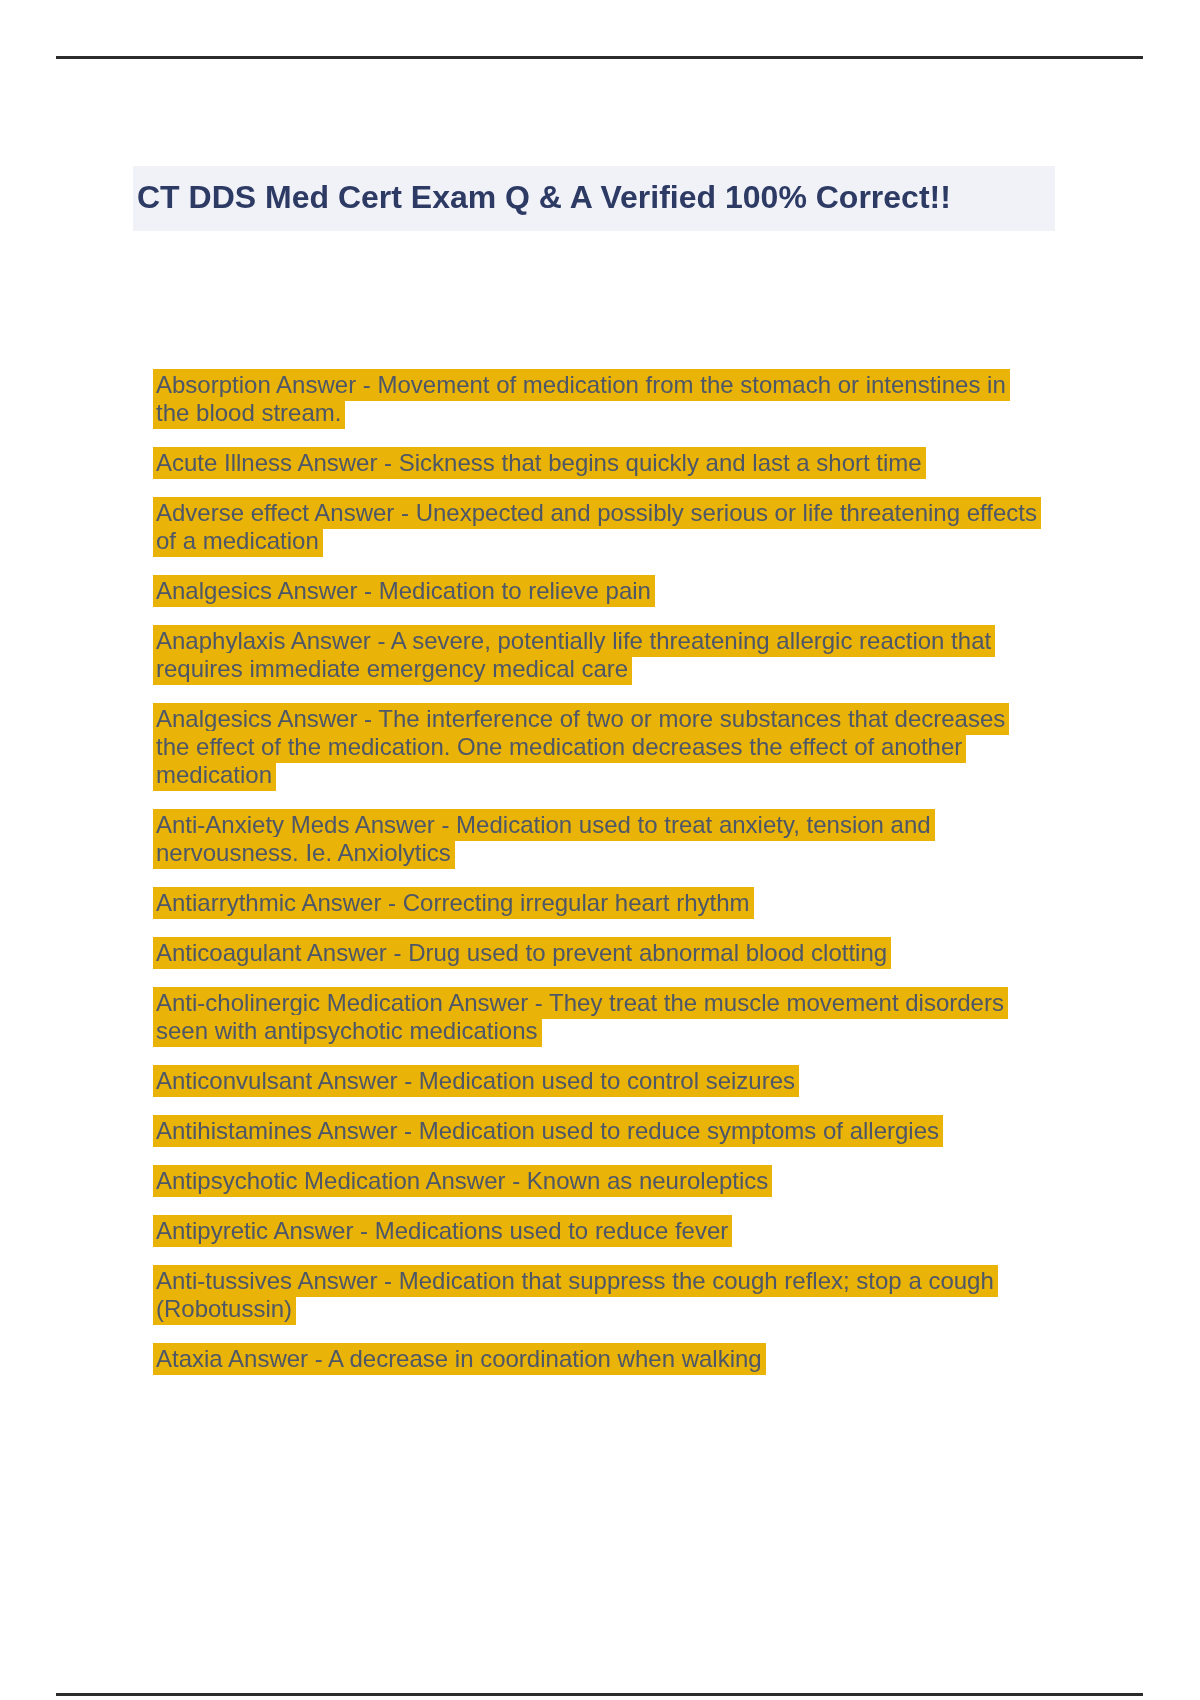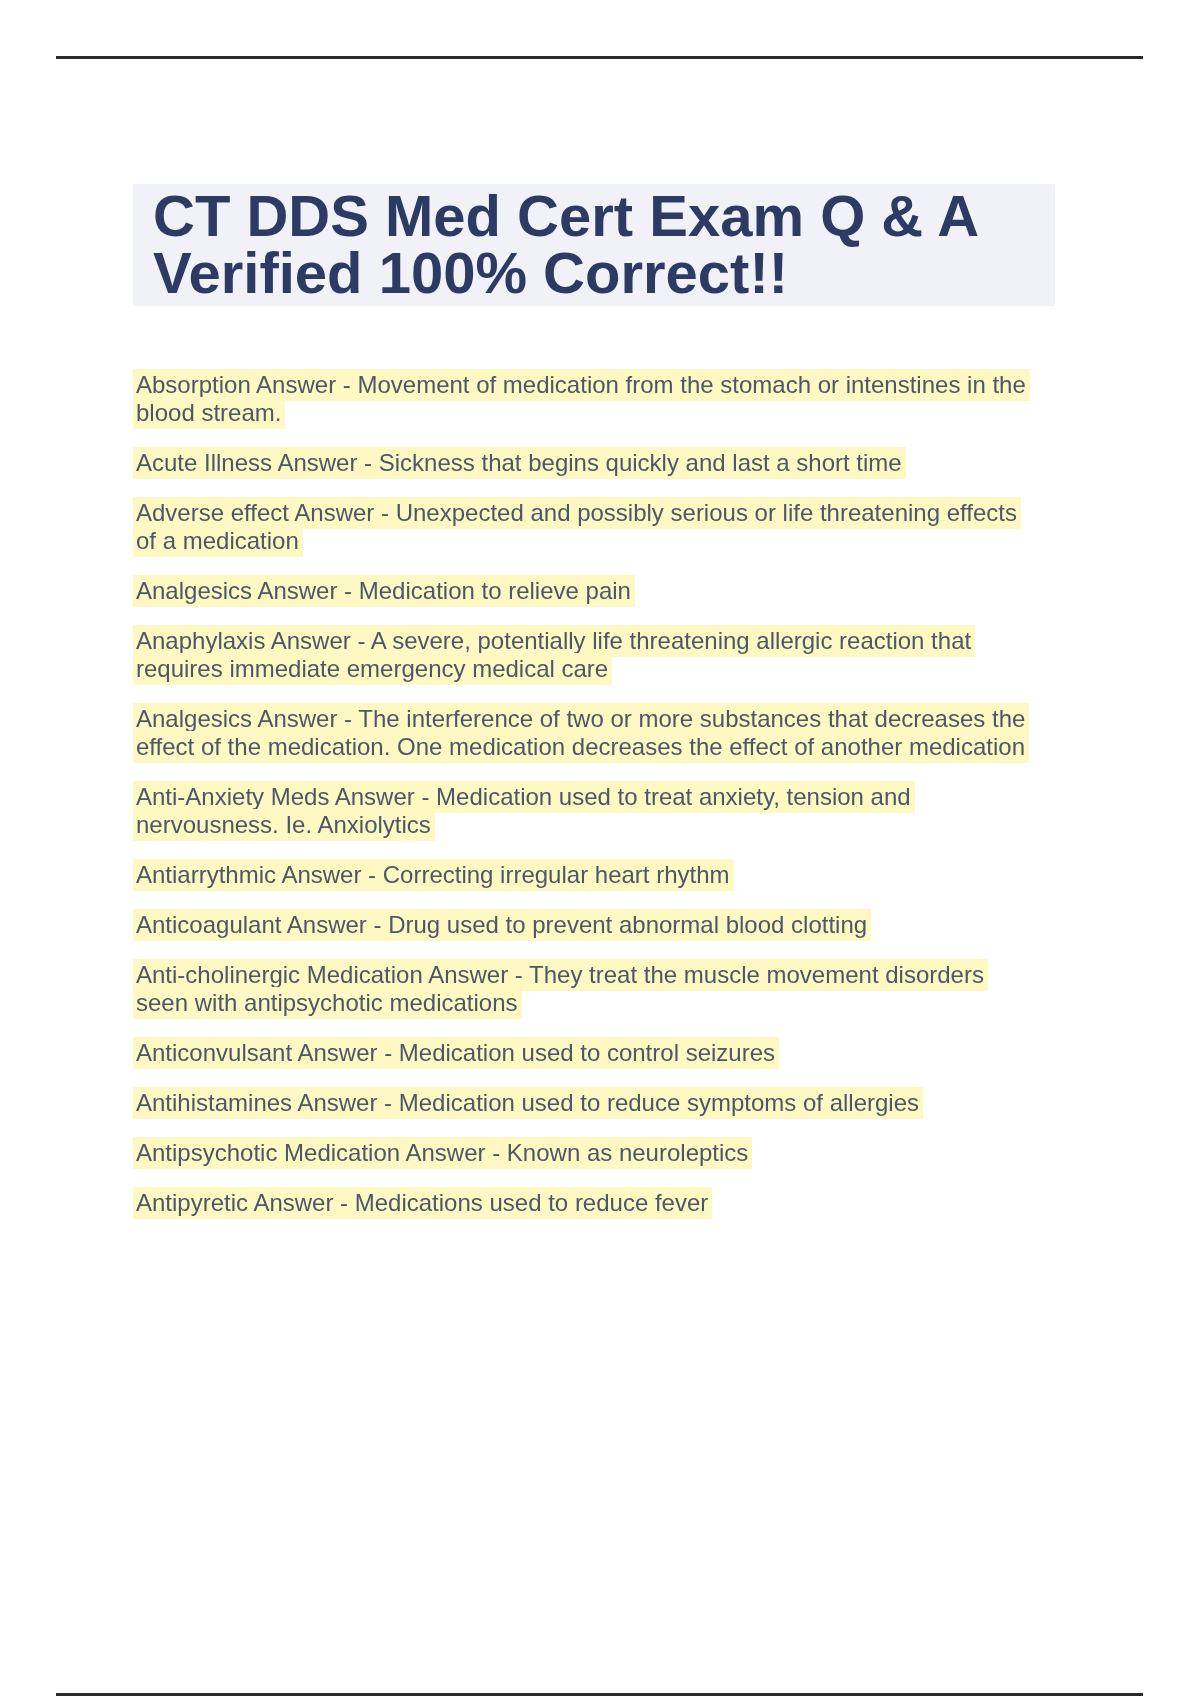--- a/index.html
+++ b/index.html
@@ -23,44 +23,45 @@
     background: #2b2b2b;
   }
   .rule-top { top: 56px; }
   .rule-bottom { top: 1693px; }
   .title-block {
     position: absolute;
     left: 133px;
     top: 145px;
     width: 922px;
     box-sizing: border-box;
-    padding: 3px 10px 5px 20px;
+    padding: 3px 10px 5px 4px;
     background: #f1f2f8;
     color: #2d3a64;
-    font-size: 58px;
+    font-size: 32px;
     line-height: 57px;
     font-weight: bold;
   }
   .content {
     position: absolute;
     left: 133px;
     top: 371px;
     width: 908px;
   }
   .qa {
     margin: 0 0 22px 0;
     font-size: 24px;
     line-height: 28px;
     color: #4d5768;
   }
   .qa .hl {
-    background: #fef9c3;
+    background: #eab308;
     padding: 2px 4px 3px 3px;
     -webkit-box-decoration-break: clone;
     box-decoration-break: clone;
+    margin-left: 20px;
   }
 </style>
 </head>
 <body>
 
 <div class="page">
   <div class="rule rule-top"></div>
 
   <h1 class="title-block">CT DDS Med Cert Exam Q &amp; A Verified 100% Correct!!</h1>
 
@@ -72,16 +73,18 @@
     <p class="qa"><span class="hl"><span>Anaphylaxis</span> <span>Answer -</span> <span>A severe, potentially life threatening allergic reaction that requires immediate emergency medical care</span></span></p>
     <p class="qa"><span class="hl"><span>Analgesics</span> <span>Answer -</span> <span>The interference of two or more substances that decreases the effect of the medication. One medication decreases the effect of another medication</span></span></p>
     <p class="qa"><span class="hl"><span>Anti-Anxiety Meds</span> <span>Answer -</span> <span>Medication used to treat anxiety, tension and nervousness. Ie. Anxiolytics</span></span></p>
     <p class="qa"><span class="hl"><span>Antiarrythmic</span> <span>Answer -</span> <span>Correcting irregular heart rhythm</span></span></p>
     <p class="qa"><span class="hl"><span>Anticoagulant</span> <span>Answer -</span> <span>Drug used to prevent abnormal blood clotting</span></span></p>
     <p class="qa"><span class="hl"><span>Anti-cholinergic Medication</span> <span>Answer -</span> <span>They treat the muscle movement disorders seen with antipsychotic medications</span></span></p>
     <p class="qa"><span class="hl"><span>Anticonvulsant</span> <span>Answer -</span> <span>Medication used to control seizures</span></span></p>
     <p class="qa"><span class="hl"><span>Antihistamines</span> <span>Answer -</span> <span>Medication used to reduce symptoms of allergies</span></span></p>
     <p class="qa"><span class="hl"><span>Antipsychotic Medication</span> <span>Answer -</span> <span>Known as neuroleptics</span></span></p>
     <p class="qa"><span class="hl"><span>Antipyretic</span> <span>Answer -</span> <span>Medications used to reduce fever</span></span></p>
+    <p class="qa"><span class="hl"><span>Anti-tussives</span> <span>Answer -</span> <span>Medication that suppress the cough reflex; stop a cough (Robotussin)</span></span></p>
+    <p class="qa"><span class="hl"><span>Ataxia</span> <span>Answer -</span> <span>A decrease in coordination when walking</span></span></p>
   </div>
 
   <div class="rule rule-bottom"></div>
 </div>
 
 </body></html>

